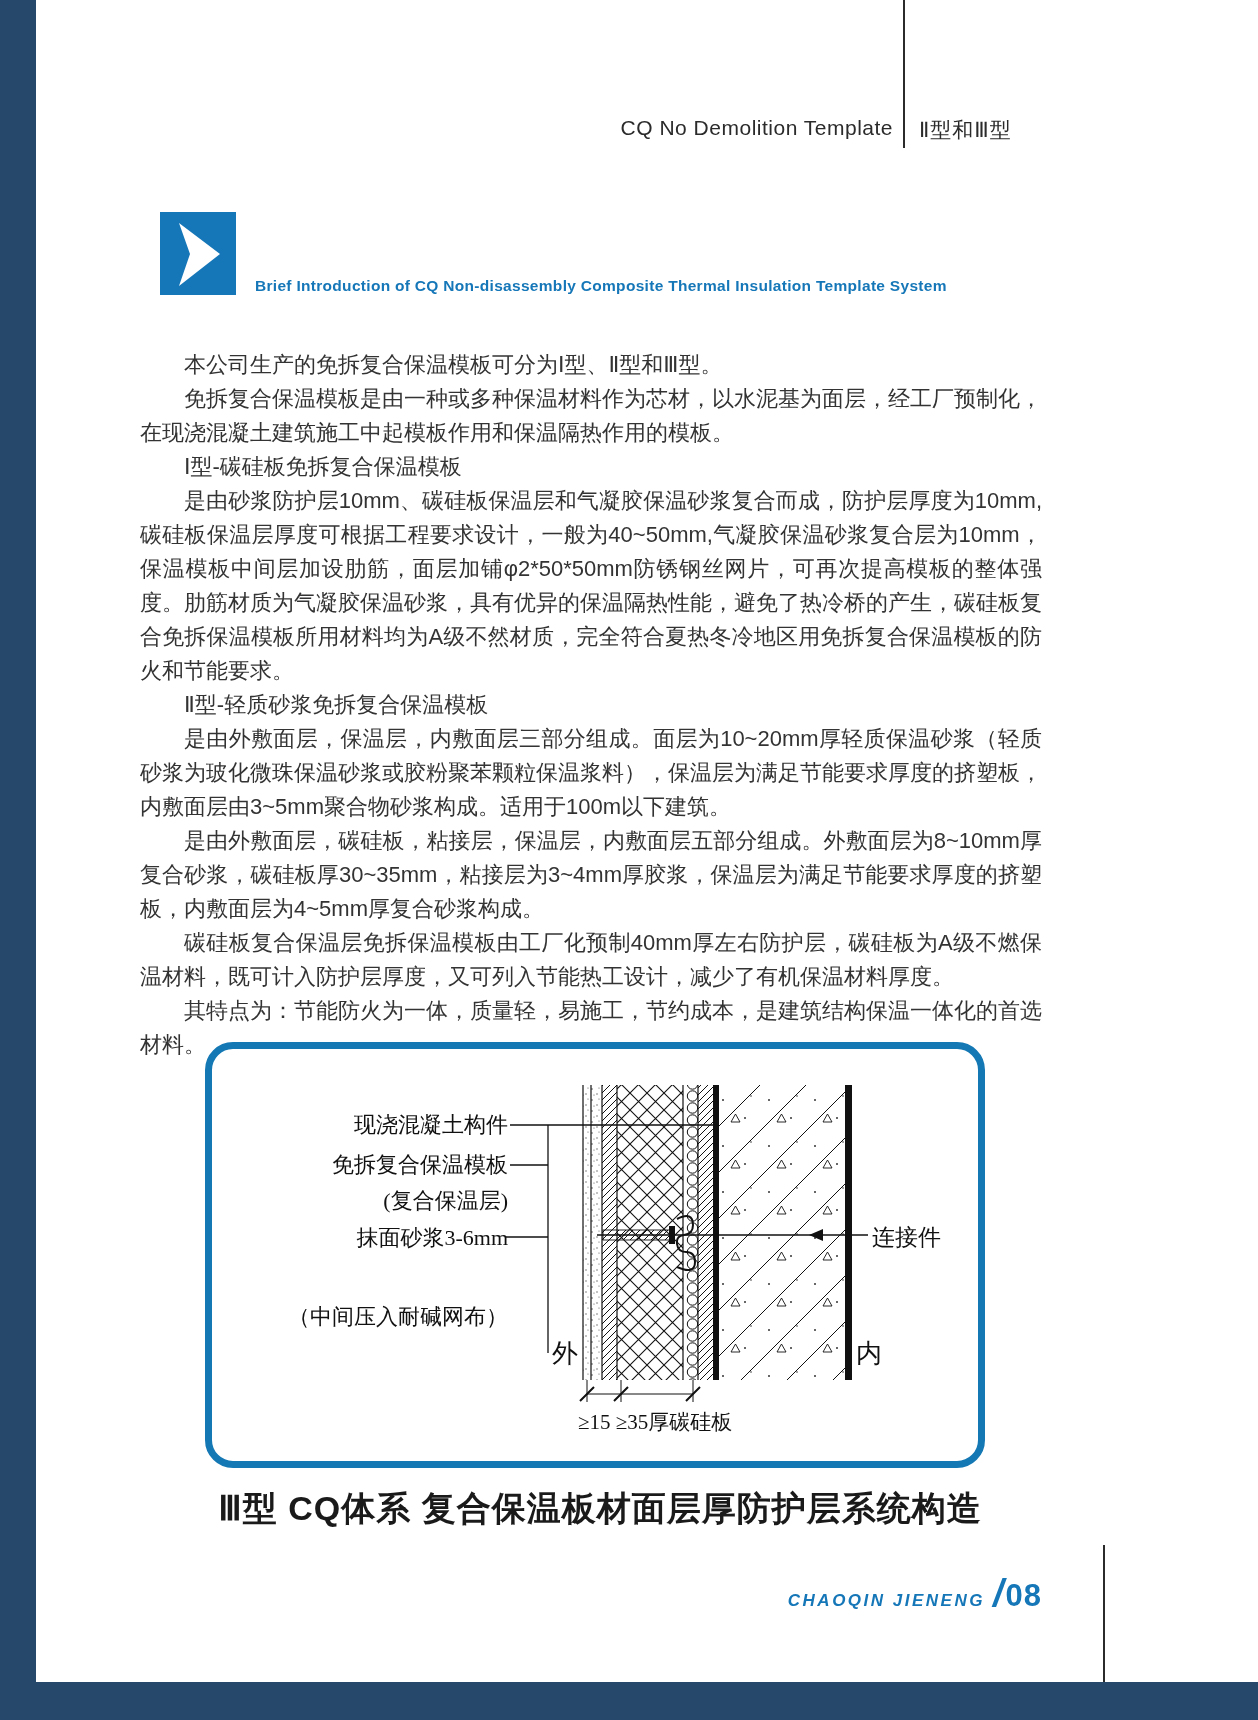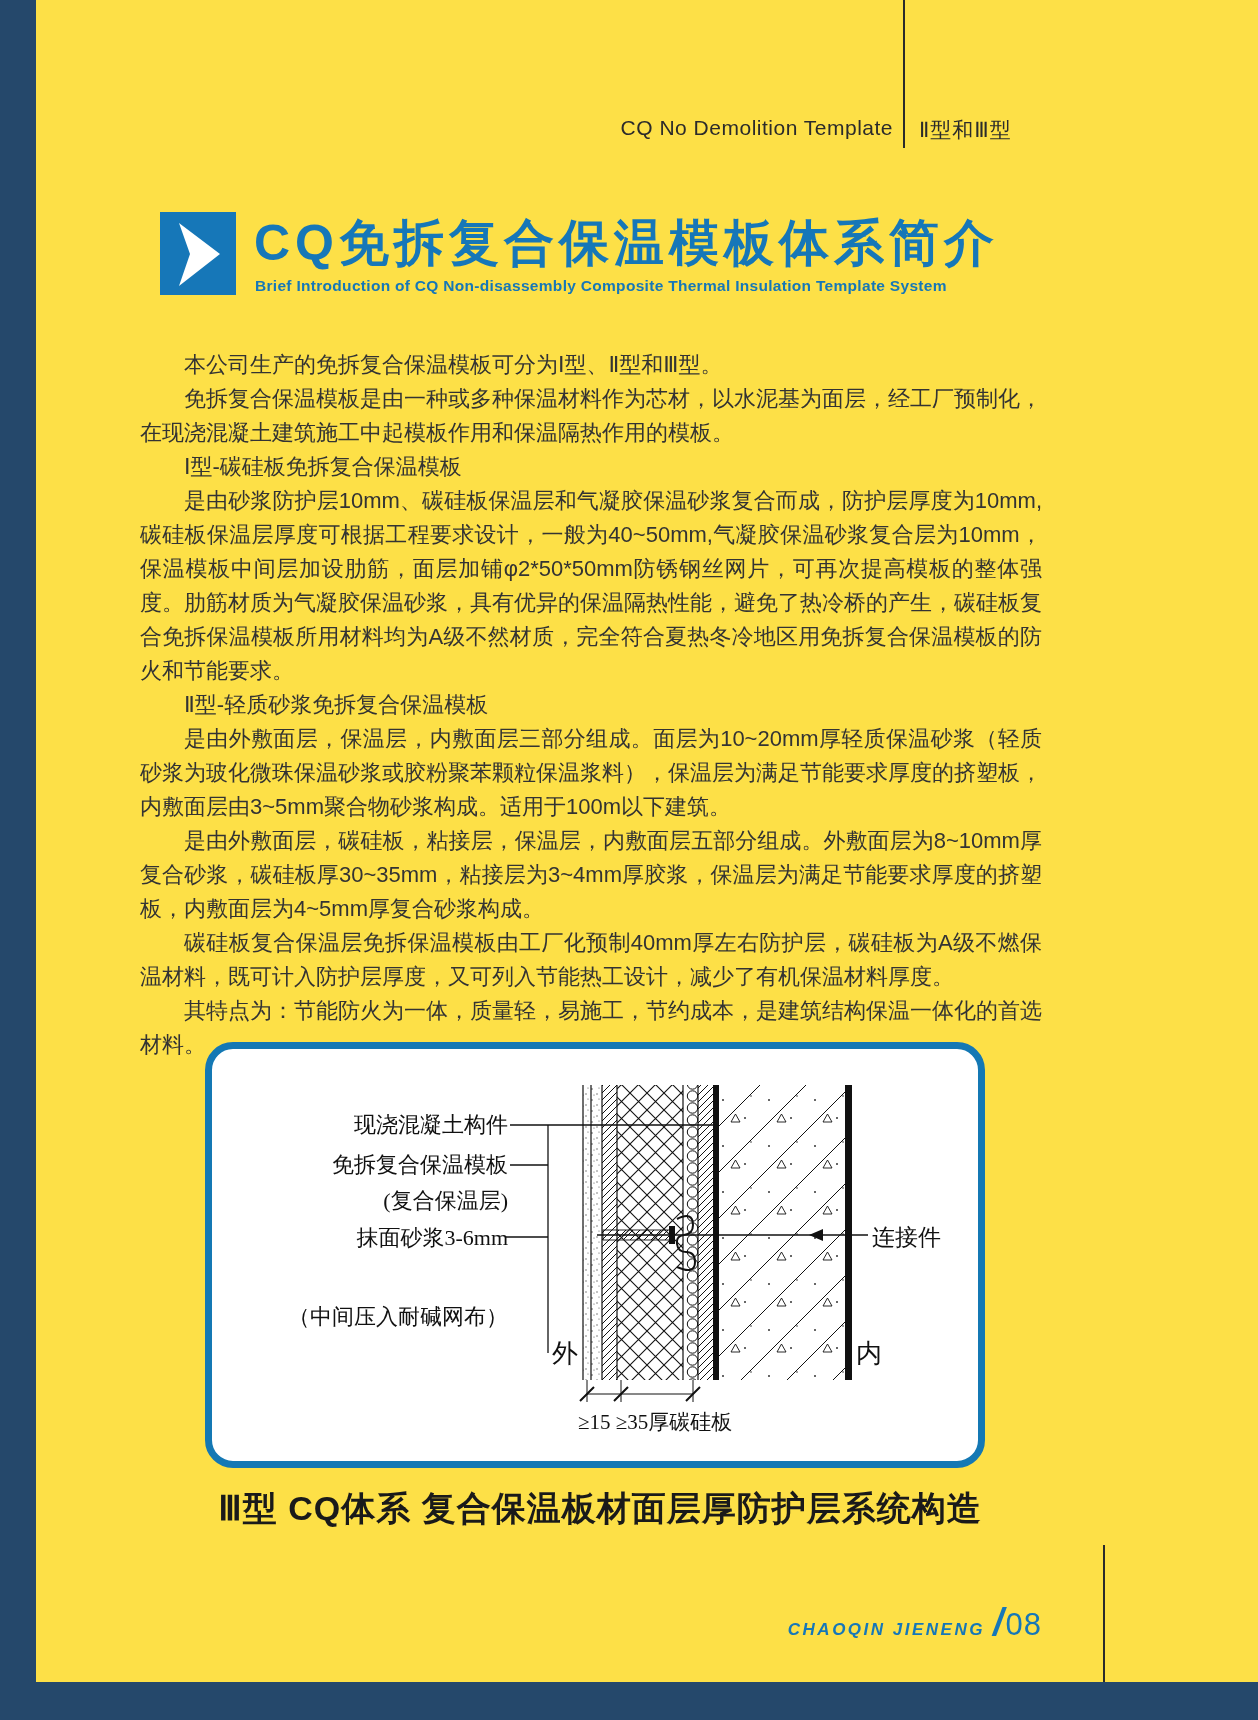--- a/index.html
+++ b/index.html
@@ -1,17 +1,17 @@
 <!DOCTYPE html>
 <html><head>
 <meta charset="utf-8">
 <style>
   html,body{margin:0;padding:0;background:#8a8a8a;}
   #page{
-    position:relative;width:1258px;height:1720px;background:#fde047;
+    position:relative;width:1258px;height:1720px;background:#ffffff;
     font-family:"Liberation Sans",sans-serif;overflow:hidden;margin:0 auto;
   }
   
   .edge-left{position:absolute;left:0;top:0;width:36px;height:1720px;background:#25486b;}
   .edge-bottom{position:absolute;left:0;top:1682px;width:1258px;height:38px;background:#25486b;}
   
   .hdr-en{position:absolute;top:116px;right:365px;font-size:21px;color:#2b2b2b;letter-spacing:.5px;}
   .hdr-zh{position:absolute;top:116px;left:919px;font-size:21px;color:#2b2b2b;letter-spacing:1px;}
   .hdr-rule{position:absolute;left:903px;top:0;width:2px;height:148px;background:#2b2b2b;}
   .corner-rule{position:absolute;left:1103px;top:1545px;width:2px;height:137px;background:#2b2b2b;}
@@ -35,42 +35,41 @@
     font-size:23px;color:#111;}
   .fig-side{position:absolute;font-family:"Liberation Serif",serif;font-size:26px;color:#111;}
   .fig-dim{position:absolute;left:578px;top:1408px;font-family:"Liberation Serif",serif;
     font-size:21px;color:#111;white-space:nowrap;}
   .fig-caption{position:absolute;left:140px;top:1486px;width:920px;text-align:center;font-size:34px;
     font-weight:600;color:#1a1a1a;letter-spacing:1px;}
   
   .footer{position:absolute;top:1578px;right:216px;display:flex;align-items:baseline;color:#1677b8;}
   .footer .brand{font-size:17px;font-weight:bold;font-style:italic;letter-spacing:2.5px;}
   .footer .slash{font-size:38px;font-style:italic;font-weight:bold;margin:0 2px 0 8px;line-height:30px;}
-  .footer .pageno{font-size:31px;font-weight:normal;letter-spacing:1px;margin-top:29px;}
+  .footer .pageno{font-size:31px;font-weight:bold;letter-spacing:1px;}
 </style>
 </head>
 <body>
 
 <div id="page">
 
   <div class="edge-left"></div>
   <div class="edge-bottom"></div>
 
   <span class="hdr-en">CQ No Demolition Template</span>
   <div class="hdr-rule"></div>
   <span class="hdr-zh">Ⅱ型和Ⅲ型</span>
   <div class="corner-rule"></div>
 
   <div class="banner-icon">
     <svg width="76" height="83" viewBox="0 0 76 83">
       <rect x="0" y="0" width="76" height="83" fill="#1677b8"></rect>
       <polygon points="19,11 60,42 19,74 30,42" fill="#ffffff"></polygon>
     </svg>
   </div>
-  <div class="banner-title">CQ免拆复合保温模板体系简介</div>
   <div class="banner-sub">Brief Introduction of CQ Non-disassembly Composite Thermal Insulation Template System</div>
 
   <div class="body-text">
     <p>本公司生产的免拆复合保温模板可分为Ⅰ型、Ⅱ型和Ⅲ型。</p>
     <p>免拆复合保温模板是由一种或多种保温材料作为芯材，以水泥基为面层，经工厂预制化，在现浇混凝土建筑施工中起模板作用和保温隔热作用的模板。</p>
     <p>Ⅰ型-碳硅板免拆复合保温模板</p>
     <p>是由砂浆防护层10mm、碳硅板保温层和气凝胶保温砂浆复合而成，防护层厚度为10mm,碳硅板保温层厚度可根据工程要求设计，一般为40~50mm,气凝胶保温砂浆复合层为10mm，保温模板中间层加设肋筋，面层加铺φ2*50*50mm防锈钢丝网片，可再次提高模板的整体强度。肋筋材质为气凝胶保温砂浆，具有优异的保温隔热性能，避免了热冷桥的产生，碳硅板复合免拆保温模板所用材料均为A级不然材质，完全符合夏热冬冷地区用免拆复合保温模板的防火和节能要求。</p>
     <p>Ⅱ型-轻质砂浆免拆复合保温模板</p>
     <p>是由外敷面层，保温层，内敷面层三部分组成。面层为10~20mm厚轻质保温砂浆（轻质砂浆为玻化微珠保温砂浆或胶粉聚苯颗粒保温浆料），保温层为满足节能要求厚度的挤塑板，内敷面层由3~5mm聚合物砂浆构成。适用于100m以下建筑。</p>
     <p>是由外敷面层，碳硅板，粘接层，保温层，内敷面层五部分组成。外敷面层为8~10mm厚复合砂浆，碳硅板厚30~35mm，粘接层为3~4mm厚胶浆，保温层为满足节能要求厚度的挤塑板，内敷面层为4~5mm厚复合砂浆构成。</p>

